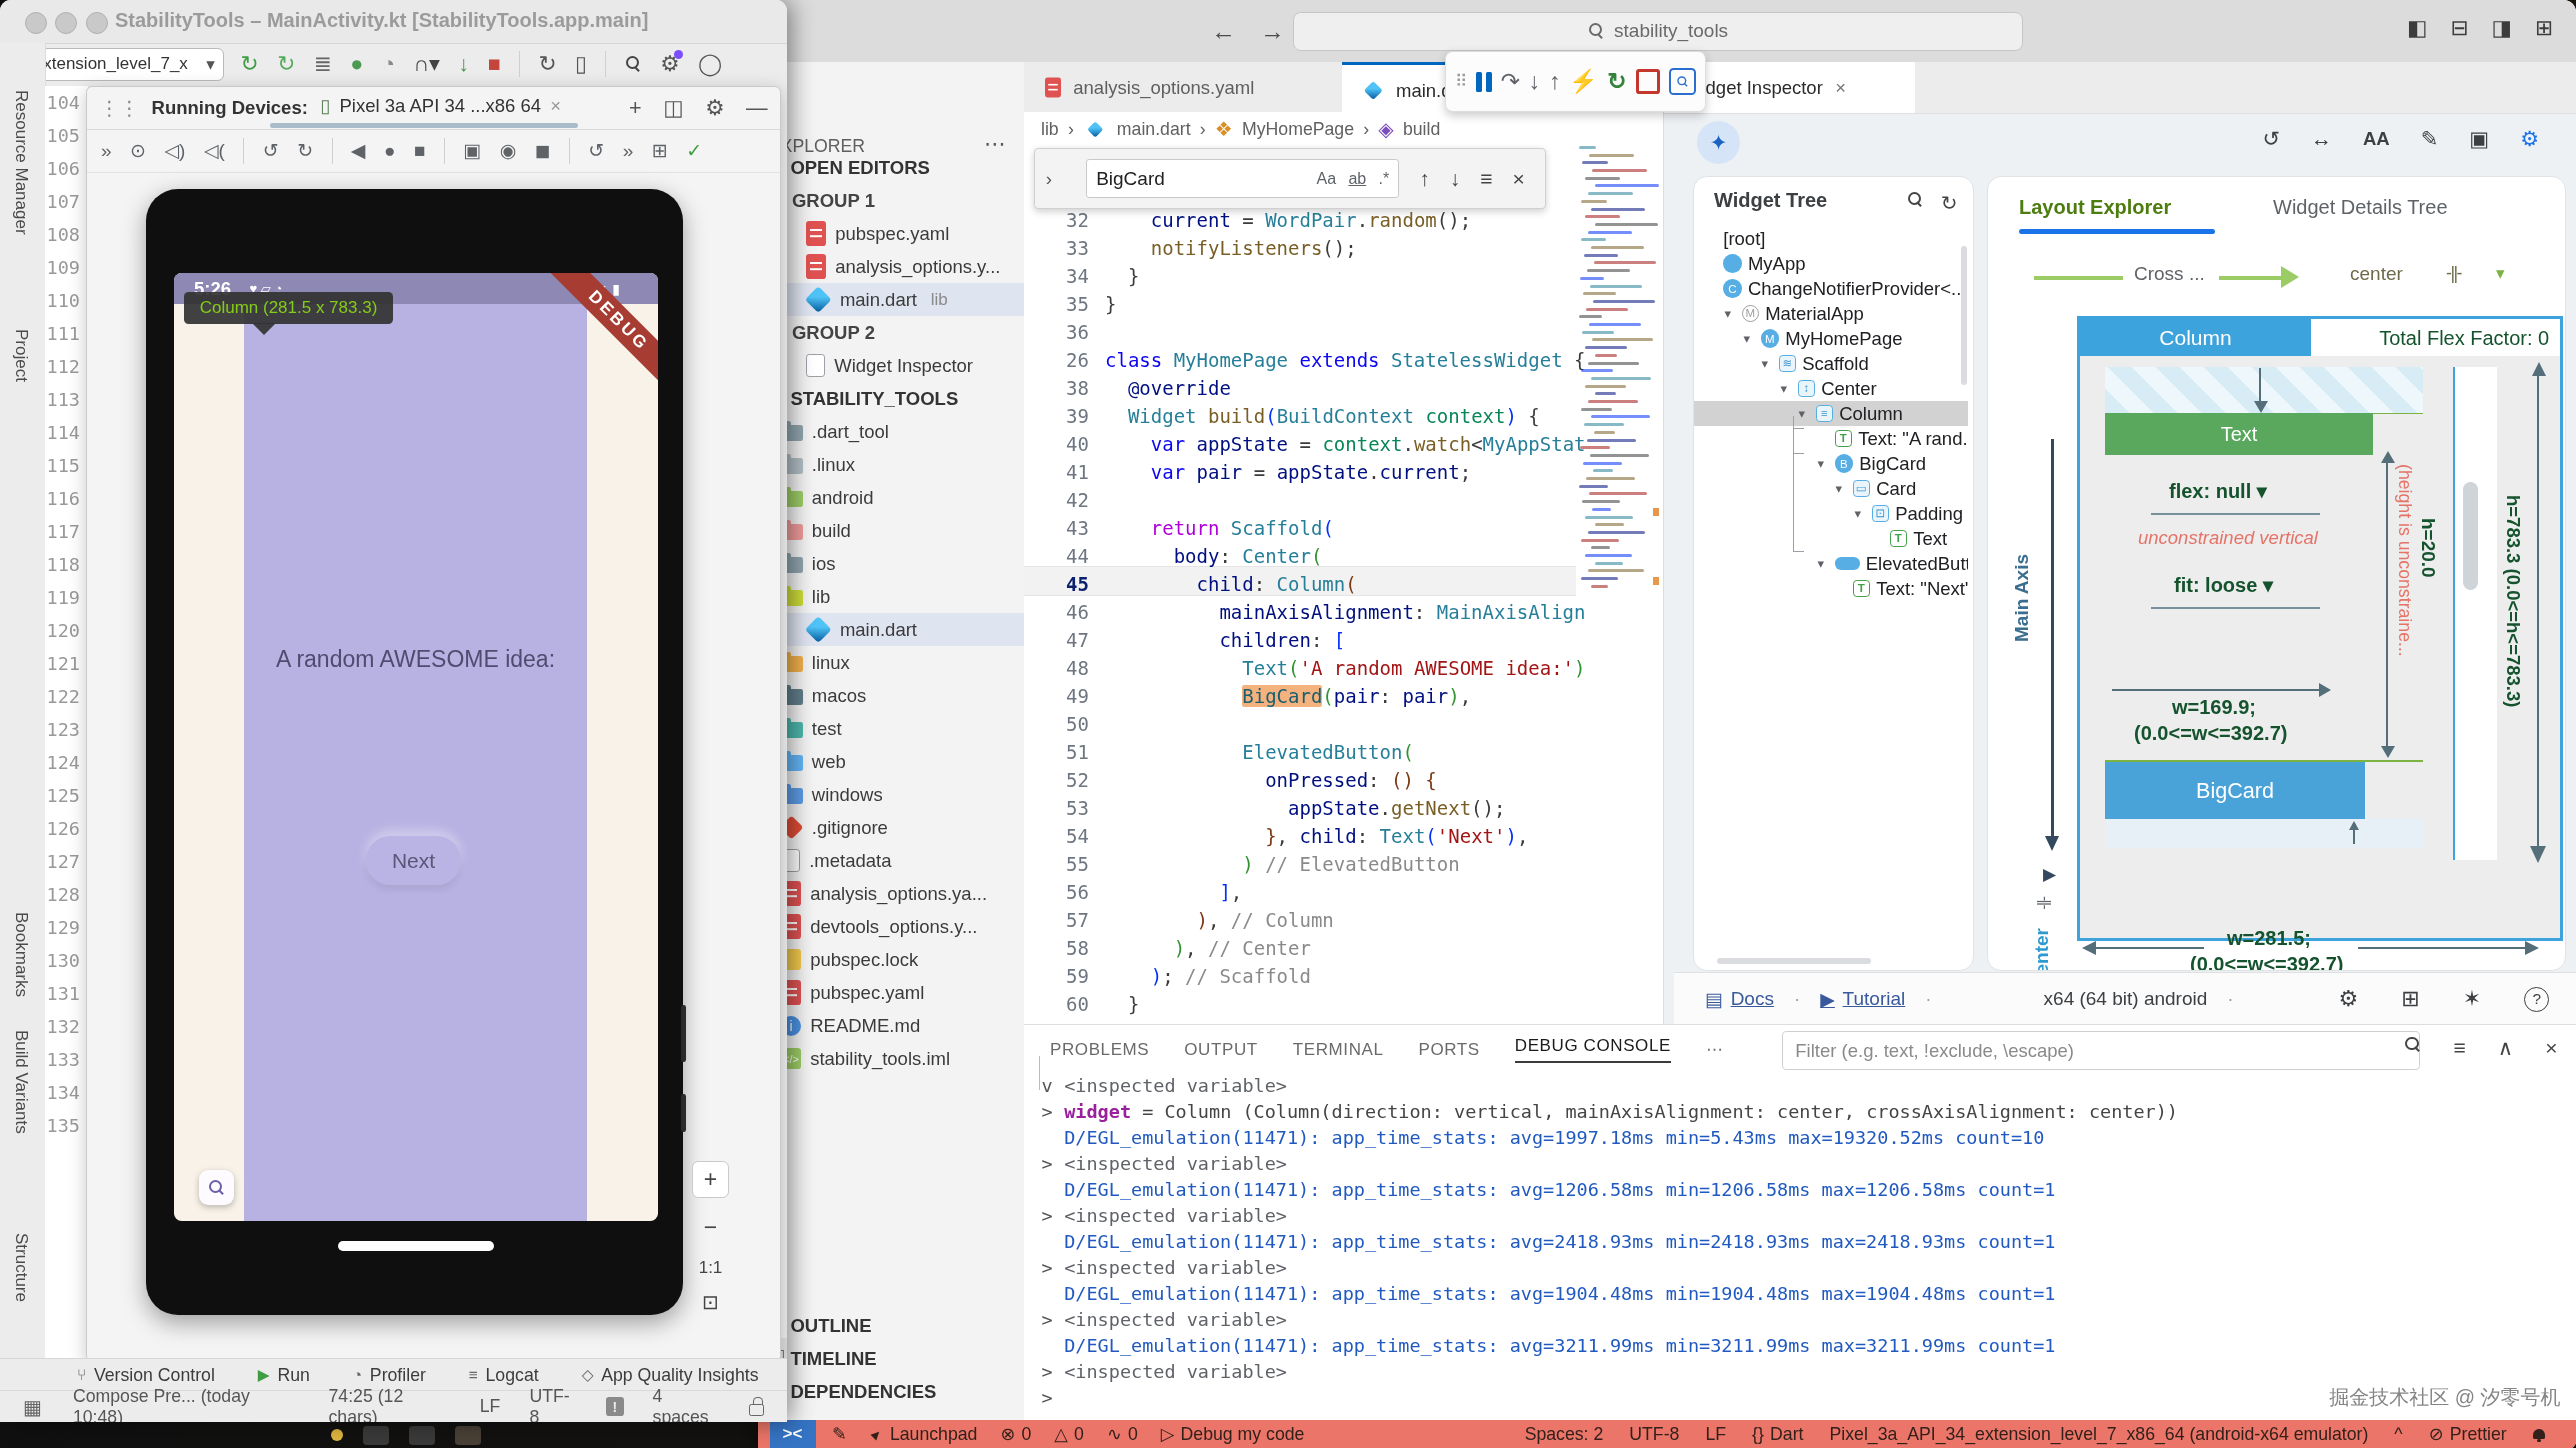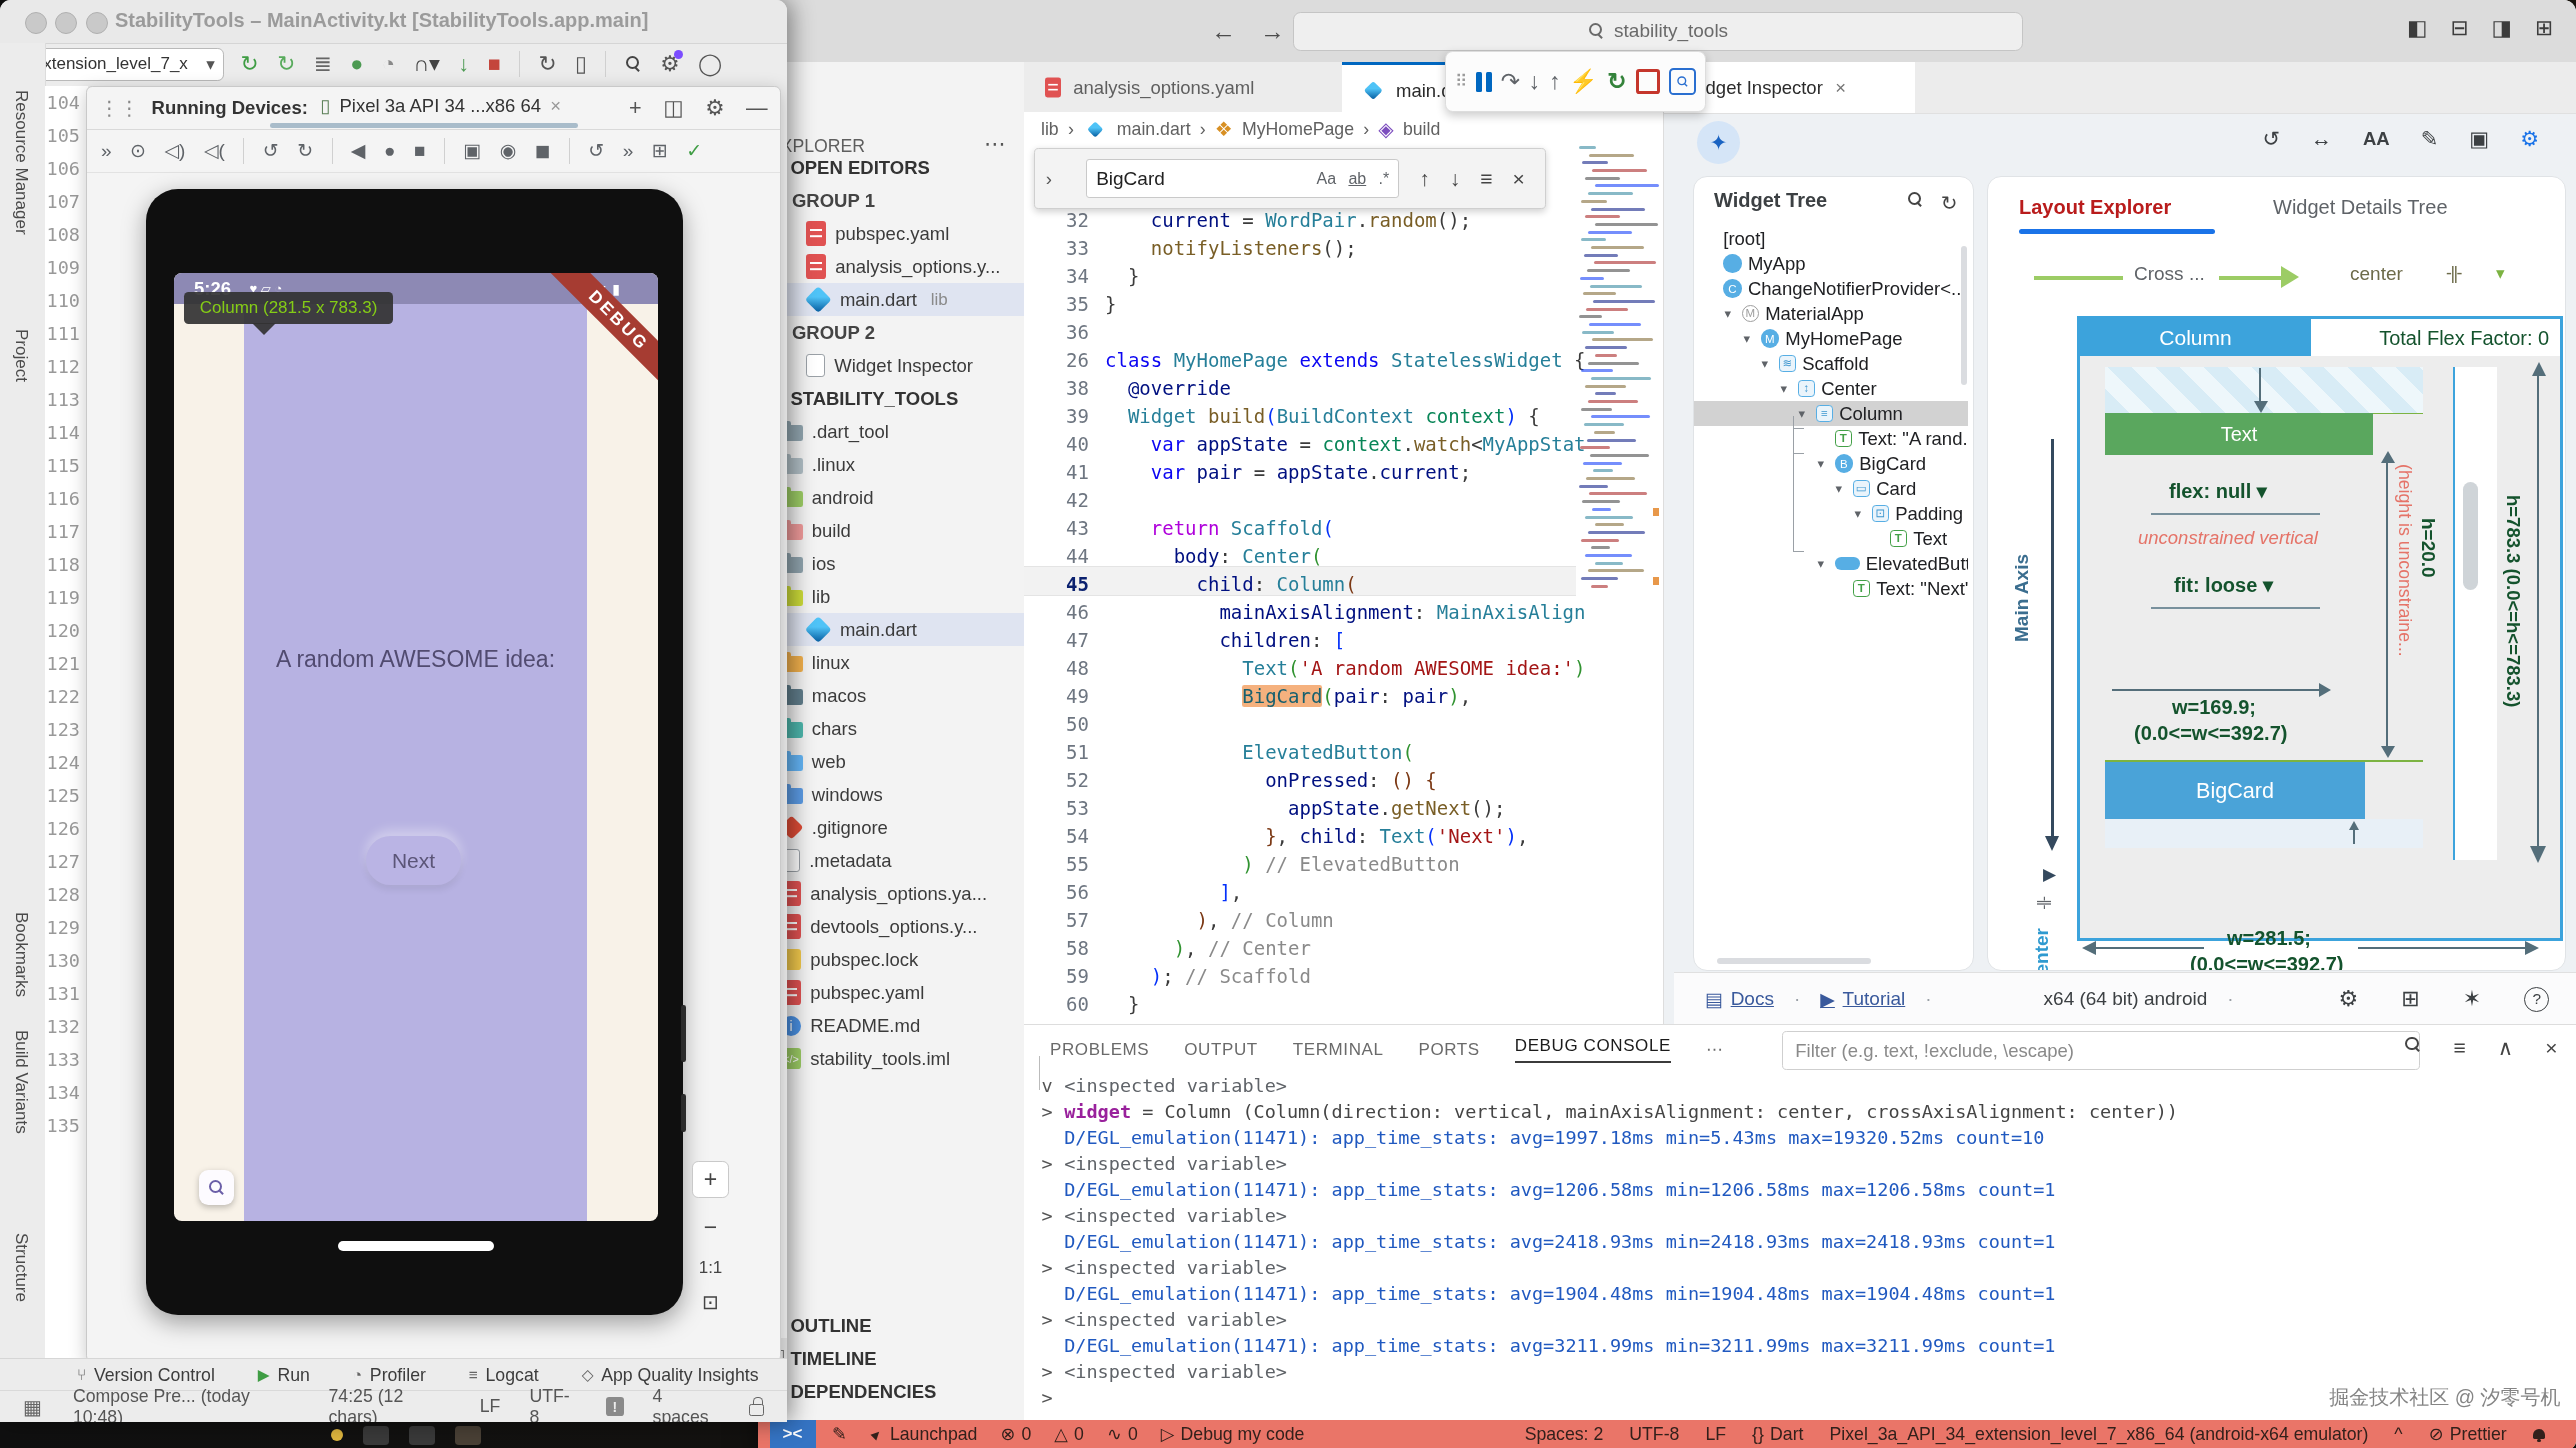--- a/index.html
+++ b/index.html
@@ -91,21 +91,21 @@
   .wticon{width:18.5px;height:18.5px;border-radius:50%;background:#57aee4;color:#fff;font-size:11.5px;display:flex;align-items:center;justify-content:center;flex:none;}
   .wticon.ring{background:#fff;border:1.5px solid #9e9e9e;color:#9e9e9e;width:15.4px;height:15.4px;}
   .wticon.grsq{background:#fff;border:1.5px solid #43a047;color:#43a047;border-radius:3.8px;width:15.4px;height:15.4px;font-weight:bold;}
   .wticon.blsq{background:#eaf4fb;border:1.5px solid #57aee4;color:#3d96cf;border-radius:3.8px;width:15.4px;height:15.4px;}
   .wticon.pill{background:#57aee4;border-radius:6.2px;width:25px;height:12.3px;}
   .wchev{width:15.4px;color:#5f6368;font-size:13px;text-align:center;flex:none;}
   #wt-guide{position:absolute;left:99px;top:239px;height:135px;border-left:1.5px solid #9aa0a6;}
   .wt-stub{position:absolute;left:99px;width:10.8px;border-top:1.5px solid #9aa0a6;}
   
   #lecard{left:323px;top:114px;width:577px;height:793px;overflow:hidden;}
-  .le-tab{position:absolute;top:18.5px;font-size:20px;color:#b91c1c;}
+  .le-tab{position:absolute;top:18.5px;font-size:20px;color:#4d7c0f;}
   #le-underline{position:absolute;left:31px;top:52px;width:196px;height:5.4px;background:#1a73e8;border-radius:3.1px;}
   .blue{color:#14532d;}
   .salmon{color:#e57368;}
   .vtext{writing-mode:vertical-rl;}
   .vtext180{writing-mode:vertical-rl;transform:rotate(180deg);}
   #le-box{position:absolute;left:89px;top:139px;width:480px;height:619px;border:3.8px solid #3ca3dc;background:#fff;}
   #le-head-blue{position:absolute;left:0;top:0;width:231px;height:37px;background:#3ca3dc;color:#fff;font-size:21px;display:flex;align-items:center;justify-content:center;}
   #le-body{position:absolute;left:0;top:37px;right:0;bottom:0;background:#ededed;}
   #le-hatch{position:absolute;left:25px;top:10.8px;width:318px;height:46px;background:repeating-linear-gradient(45deg,#d8ecf6 0 17px,#eef7fb 17px 34px);border-bottom:1.5px solid #7cb342;}
   #le-textbar{position:absolute;left:25px;top:57px;width:268px;height:42px;background:#5aa75e;color:#fff;font-size:20px;display:flex;align-items:center;justify-content:center;}
@@ -295,21 +295,21 @@
           <div class="exrow file" style="padding-left: 23px;">
             <span class="folder f-linux"></span>
             <span>linux</span>
           </div>
           <div class="exrow file" style="padding-left: 23px;">
             <span class="folder f-macos"></span>
             <span>macos</span>
           </div>
           <div class="exrow file" style="padding-left: 23px;">
             <span class="folder f-test"></span>
-            <span>chars</span>
+            <span>test</span>
           </div>
           <div class="exrow file" style="padding-left: 23px;">
             <span class="folder f-web"></span>
             <span>web</span>
           </div>
           <div class="exrow file" style="padding-left: 23px;">
             <span class="folder f-windows"></span>
             <span>windows</span>
           </div>
           <div class="exrow file" style="padding-left: 23px;">

